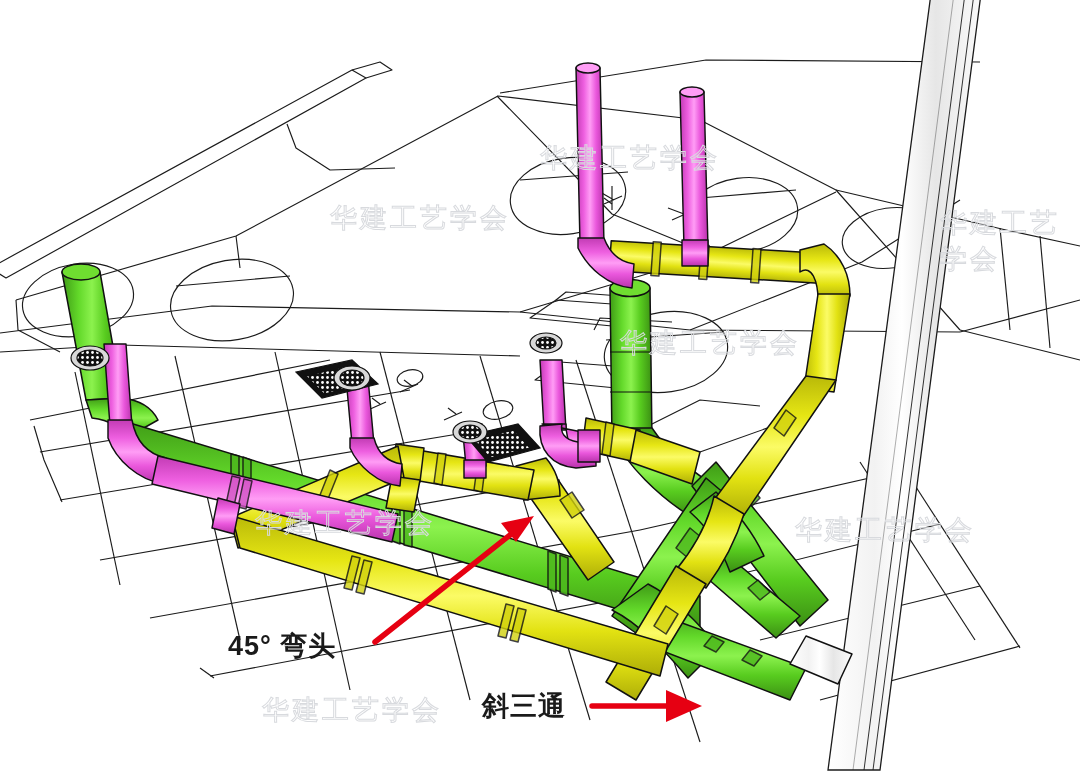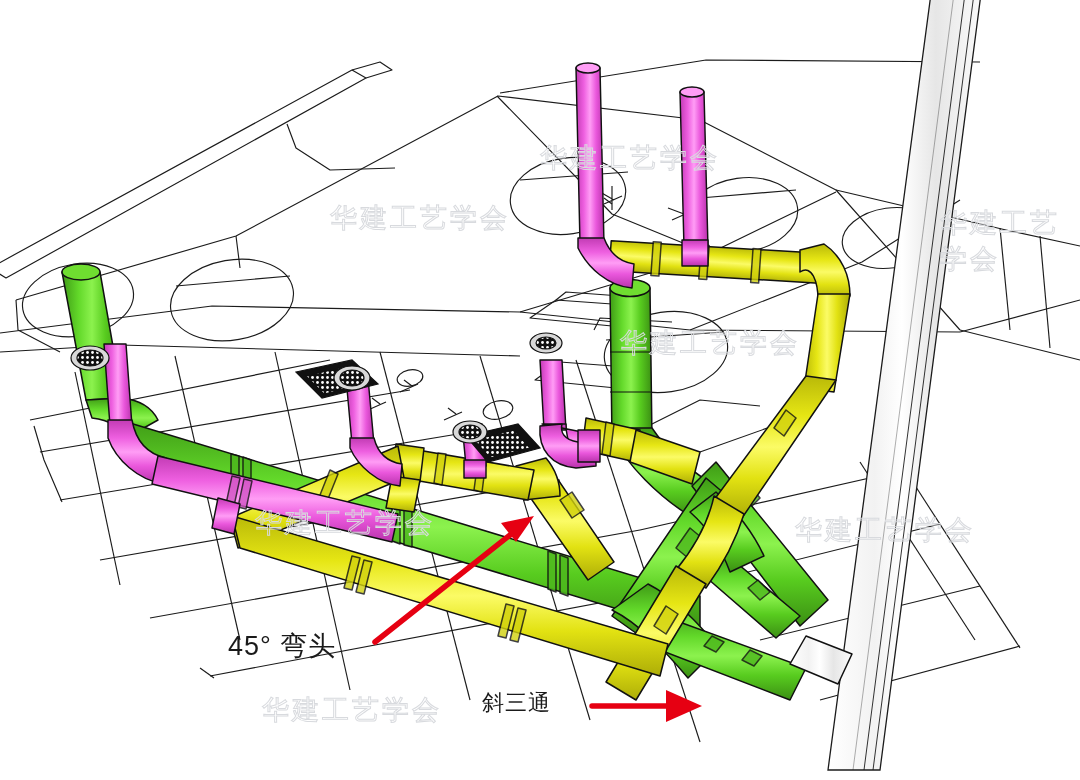--- a/index.html
+++ b/index.html
@@ -1,23 +1,23 @@
 <!DOCTYPE html>
 <html><head>
 <meta charset="utf-8">
 <style>
   html,body{margin:0;padding:0;background:#ffffff;}
   body{width:1080px;height:780px;overflow:hidden;
        font-family:"Liberation Sans","DejaVu Sans",sans-serif;}
   #stage{position:relative;width:1080px;height:780px;background:#fff;}
   #scene{position:absolute;inset:0;}
   .anno{position:absolute;color:#1a1a1a;white-space:nowrap;
-        font-family:"Liberation Sans","DejaVu Sans",sans-serif;}
+        font-family:"Liberation Sans","DejaVu Sans",sans-serif;font-weight:bold;}
   #anno-elbow{left:228px;top:628px;font-size:27px;letter-spacing:1px;}
-  #anno-tee{left:482px;top:688px;font-size:22px;letter-spacing:1px;}
+  #anno-tee{left:482px;top:688px;font-size:27px;letter-spacing:1px;}
   .wm{position:absolute;font-size:27px;font-weight:normal;letter-spacing:3px;
       color:transparent;-webkit-text-stroke:1px #d8dade;
       font-family:"DejaVu Sans","Liberation Sans",sans-serif;
       user-select:none;pointer-events:none;}
 </style>
 </head>
 <body>
 
 <div id="stage">
 

